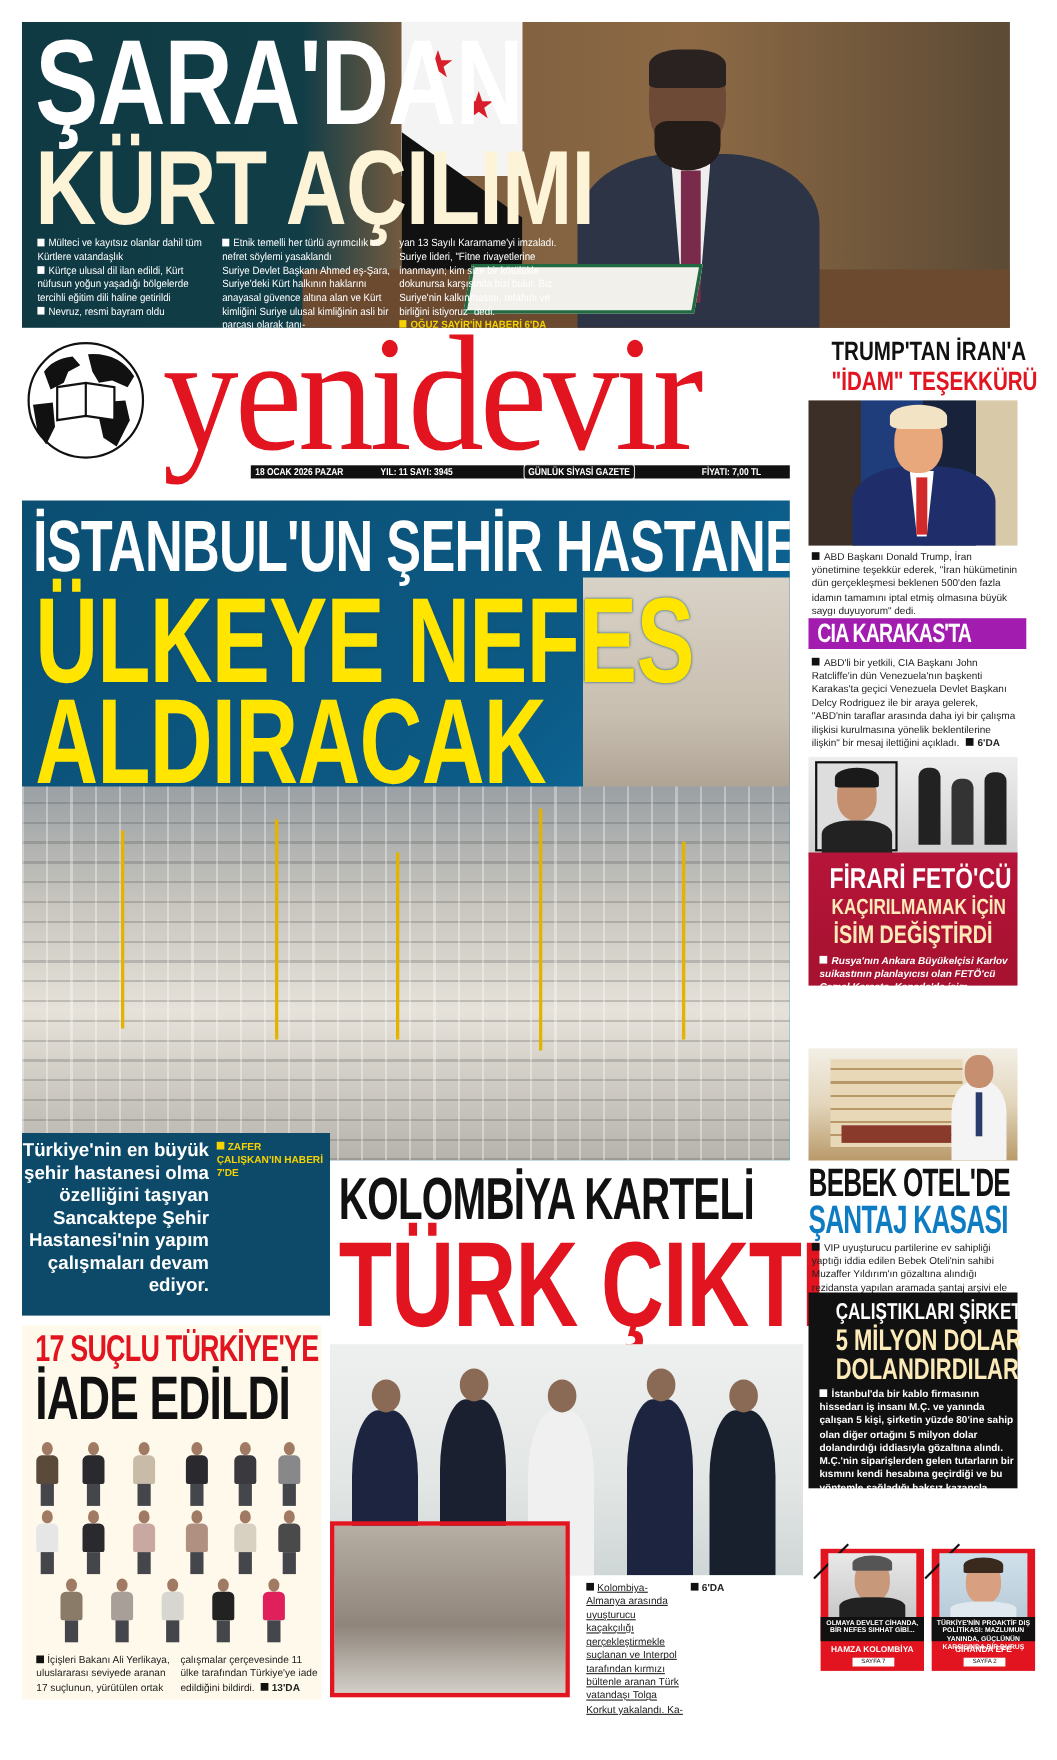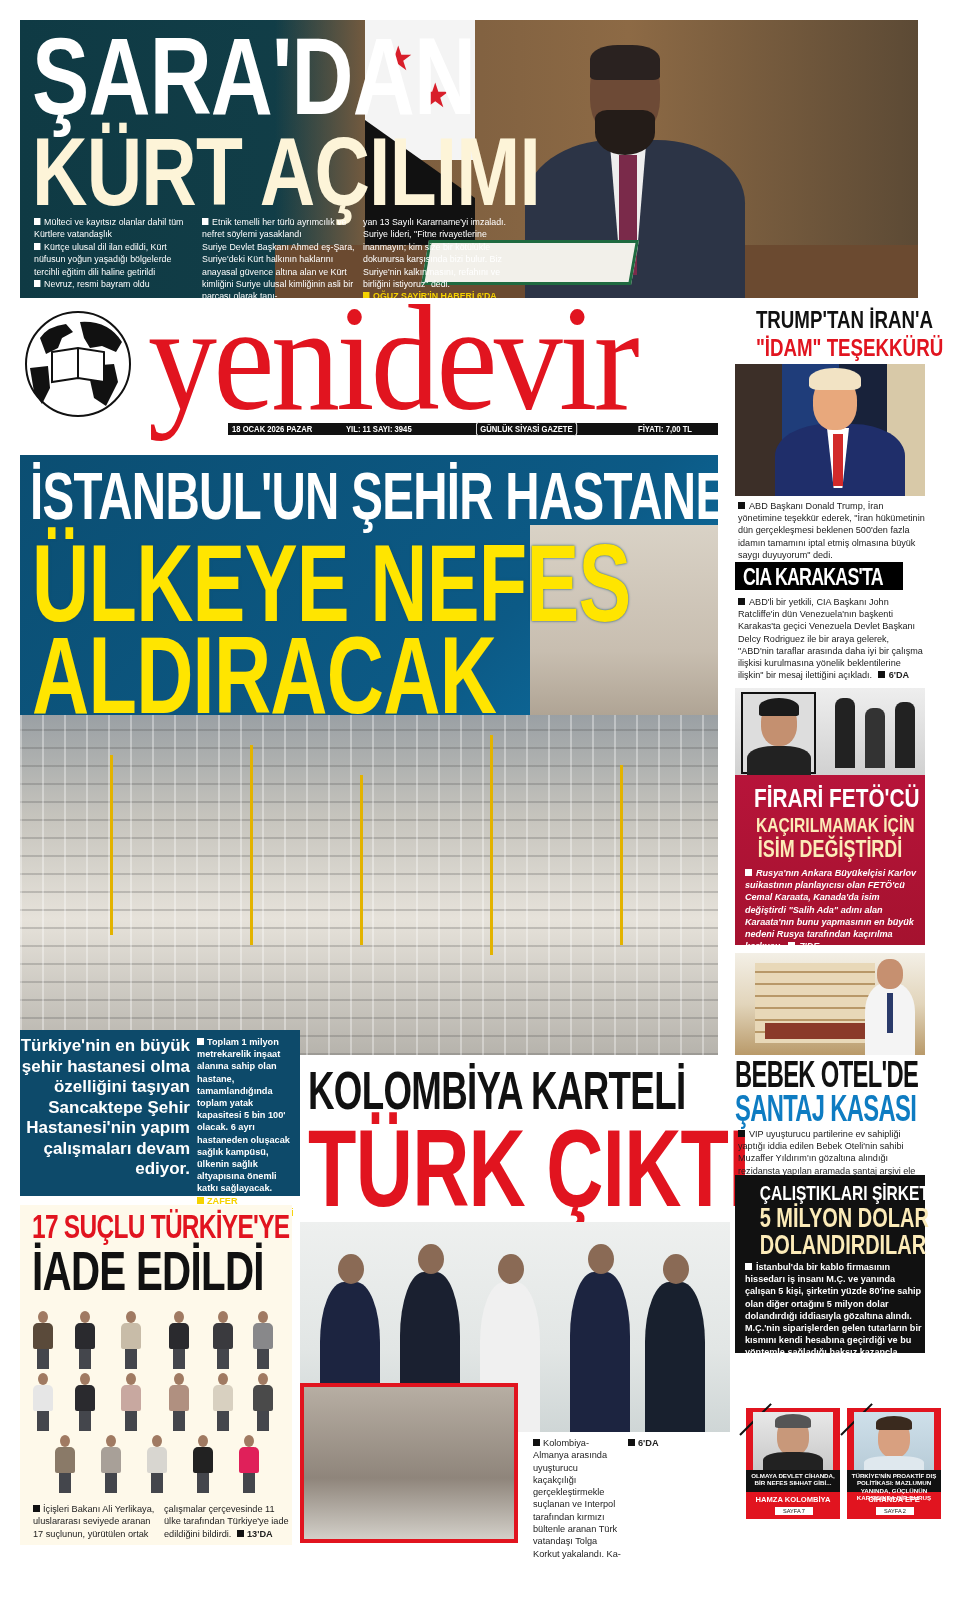--- a/index.html
+++ b/index.html
@@ -55,21 +55,21 @@
   #main-caption-body { left: 177px; top: 6px; width: 100px; color: #fff; font-size: 9.2px; line-height: 12.2px; font-weight: 700; }
 
   
   #kol { left: 300px; top: 1055px; width: 430px; height: 170px; background: #fff; }
   #kol-h1 { left: 8px; top: 8px; color: #111; font-size: 54px; line-height: 54px; transform: scaleX(0.68); font-weight: 900; }
   #kol-h2 { left: 8px; top: 58px; color: #e1141f; font-size: 110px; line-height: 110px; transform: scaleX(0.72); font-weight: 900; }
   #kol-photo { left: 300px; top: 1222px; width: 430px; height: 210px; background: linear-gradient(180deg,#eef0ef 0%, #e2e6e5 60%, #cfd6d6 100%); overflow: hidden; }
   .officer { position:absolute; bottom:0; width:60px; border-radius: 40% 40% 0 0; }
   .officer .h { position:absolute; left:18px; top:-28px; width:26px; height:30px; border-radius:50%; background:#8a6a55; }
   #kol-inset { left: 300px; top: 1383px; width: 218px; height: 160px; border: 4px solid #e1141f; background: linear-gradient(180deg, #b7aea3, #8f857b 60%, #d2cfc8); }
-  #kol-text-1 { left: 533px; top: 1437px; width: 90px; font-size: 9.2px; line-height: 12.3px; color:#222; }
+  #kol-text-1 { left: 533px; top: 1437px; width: 90px; font-size: 9.2px; line-height: 12.3px; color:#222;text-decoration:underline; }
   #kol-text-2 { left: 628px; top: 1437px; width: 95px; font-size: 9.2px; line-height: 12.3px; color:#222; }
 
   
   #iade { left: 20px; top: 1205px; width: 272px; height: 340px; background: #fef9ea; }
   #iade-h1 { left: 12px; top: 2px; color: #e1141f; font-size: 34px; line-height: 38px; transform: scaleX(0.72); font-weight: 900; }
   #iade-h2 { left: 12px; top: 38px; color: #111; font-size: 56px; line-height: 56px; transform: scaleX(0.72); font-weight: 900; }
   .suspect { position:absolute; width: 22px; height: 58px; }
   .suspect .h { position:absolute; left:6px; top:0; width:10px; height:12px; border-radius:50%; background:#a07a62; }
   .suspect .b { position:absolute; left:1px; top:12px; width:20px; height:26px; border-radius:5px 5px 2px 2px; }
   .suspect .l { position:absolute; left:5px; top:38px; width:12px; height:20px; background:#44464c; }
@@ -82,24 +82,24 @@
   #trump-h2 { color:#e1141f; font-size: 24px; line-height: 28px; font-weight: 900; transform: scaleX(0.78); transform-origin: center top; white-space: nowrap; }
   #trump-photo { left: 735px; top: 364px; width: 190px; height: 132px; background: linear-gradient(90deg,#3c2f28 0 25%, #1f3d7a 25% 55%, #18223a 55% 80%, #d8c9a8 80%); overflow:hidden; }
   .trump-face { position:absolute; left:78px; top:12px; width:44px; height:54px; border-radius:45%; background:#e8a87c; }
   .trump-hair { position:absolute; left:74px; top:4px; width:52px; height:22px; border-radius:50% 50% 20% 20%; background:#f2e3c4; }
   .trump-suit { position:absolute; left:40px; top:60px; width:130px; height:80px; border-radius: 40% 40% 0 0; background:#1f2e6a; }
   .trump-shirt { position:absolute; left:92px; top:64px; width:22px; height:60px; background:#fff; clip-path: polygon(0 0,100% 0,70% 100%,30% 100%); }
   .trump-tie { position:absolute; left:98px; top:70px; width:10px; height:52px; background:#d22a2a; }
   .rc-text { position:absolute; font-size: 9.1px; line-height: 12.2px; color:#222; }
   .rc-text .sq { display:inline-block; width:7px; height:7px; background:#111; margin-right:4px; }
   .rc-text .wsq { display:inline-block; width:7px; height:7px; background:#fff; margin-right:4px; }
-  #cia-bar { left: 735px; top: 562px; width: 168px; height: 28px; background: #000000; }
+  #cia-bar { left: 735px; top: 562px; width: 198px; height: 28px; background: #a21caf; }
   #cia-h { left: 8px; top: 1px; color:#fff; font-size: 24px; line-height: 28px; font-weight: 900; transform: scaleX(0.74); }
   #feto-photo { left: 735px; top: 688px; width: 190px; height: 92px; background: linear-gradient(180deg,#eeeeee,#cfcfcf); overflow:hidden; }
-  #feto-box { left: 735px; top: 775px; width: 190px; height: 170px; background: linear-gradient(180deg,#b7143a,#a5122f); }
+  #feto-box { left: 735px; top: 775px; width: 190px; height: 121px; background: linear-gradient(180deg,#b7143a,#a5122f); }
   #feto-h1 { left: 0; top: 8px; width: 190px; color:#fff; font-size: 26px; line-height: 30px; font-weight: 900; text-align:center; transform: scaleX(0.8); transform-origin: center top; white-space: nowrap; }
   #feto-h2 { left: 0; top: 38px; width: 190px; color:#fcebb8; font-size: 20px; line-height: 24px; font-weight: 900; text-align:center; transform: scaleX(0.78); transform-origin: center top; white-space: nowrap; }
   #feto-h3 { left: 0; top: 61px; width: 190px; color:#fcebb8; font-size: 23px; line-height: 26px; font-weight: 900; text-align:center; transform: scaleX(0.78); transform-origin: center top; white-space: nowrap; }
   #feto-text { left: 10px; top: 92px; width: 175px; color:#fff; font-size: 9.1px; line-height: 12.2px; font-weight: 700; }
   #bebek-photo { left: 735px; top: 953px; width: 190px; height: 102px; background: linear-gradient(180deg,#f3efe6,#e2d5bb 50%,#b99a6a); overflow:hidden; }
   #bebek-h1 { left: 735px; top: 1055px; color:#111; font-size: 36px; line-height: 40px; font-weight: 900; transform: scaleX(0.66); }
   #bebek-h2 { left: 735px; top: 1091px; color:#0e7cc2; font-size: 36px; line-height: 36px; font-weight: 900; transform: scaleX(0.66); }
   #dol-box { left: 735px; top: 1175px; width: 190px; height: 178px; background: #111; }
   #dol-h1 { left: 0; top: 6px; width: 190px; color:#fff; font-size: 21px; line-height: 24px; font-weight: 900; text-align:center; transform: scaleX(0.74); transform-origin: center top; white-space: nowrap; }
   #dol-h2 { left: 0; top: 29px; width: 190px; color:#fcebb8; font-size: 27px; line-height: 28px; font-weight: 900; text-align:center; transform: scaleX(0.74); transform-origin: center top; white-space: nowrap; }
@@ -179,21 +179,20 @@
     <div class="crane" style="left:470px;top:20px;height:220px;"></div>
     <div class="crane" style="left:600px;top:50px;height:180px;"></div>
   </div>
   <div id="main-h1" class="abs cond">İSTANBUL'UN ŞEHİR HASTANESİ</div>
   <div id="main-h2" class="abs cond">ÜLKEYE NEFES</div>
   <div id="main-h3" class="abs cond">ALDIRACAK</div>
 </div>
 <div id="main-caption" class="abs">
   <div id="main-caption-lead" class="abs">Türkiye'nin en büyük şehir hastanesi olma özelliğini taşıyan Sancaktepe Şehir Hastanesi'nin yapım çalışmaları devam ediyor.</div>
   <div id="main-caption-body" class="abs">
-    <div><span style="display:inline-block;width:7px;height:7px;background:#fff;margin-right:3px;"></span><span>Toplam 1 milyon metrekarelik inşaat alanına sahip olan hastane, tamamlandığında toplam yatak kapasitesi 5 bin 100' olacak. 6 ayrı hastaneden oluşacak sağlık kampüsü, ülkenin sağlık altyapısına önemli katkı sağlayacak.</span></div>
     <div class="yellow"><span style="display:inline-block;width:7px;height:7px;background:#f5d200;margin-right:3px;"></span><span>ZAFER ÇALIŞKAN'IN HABERİ 7'DE</span></div>
   </div>
 </div>
 
 <div id="kol" class="abs">
   <div id="kol-h1" class="abs cond">KOLOMBİYA KARTELİ</div>
   <div id="kol-h2" class="abs cond">TÜRK ÇIKTI</div>
 </div>
 <div id="kol-photo" class="abs">
   <div class="officer" style="left:20px;height:150px;background:#1c2440;">

